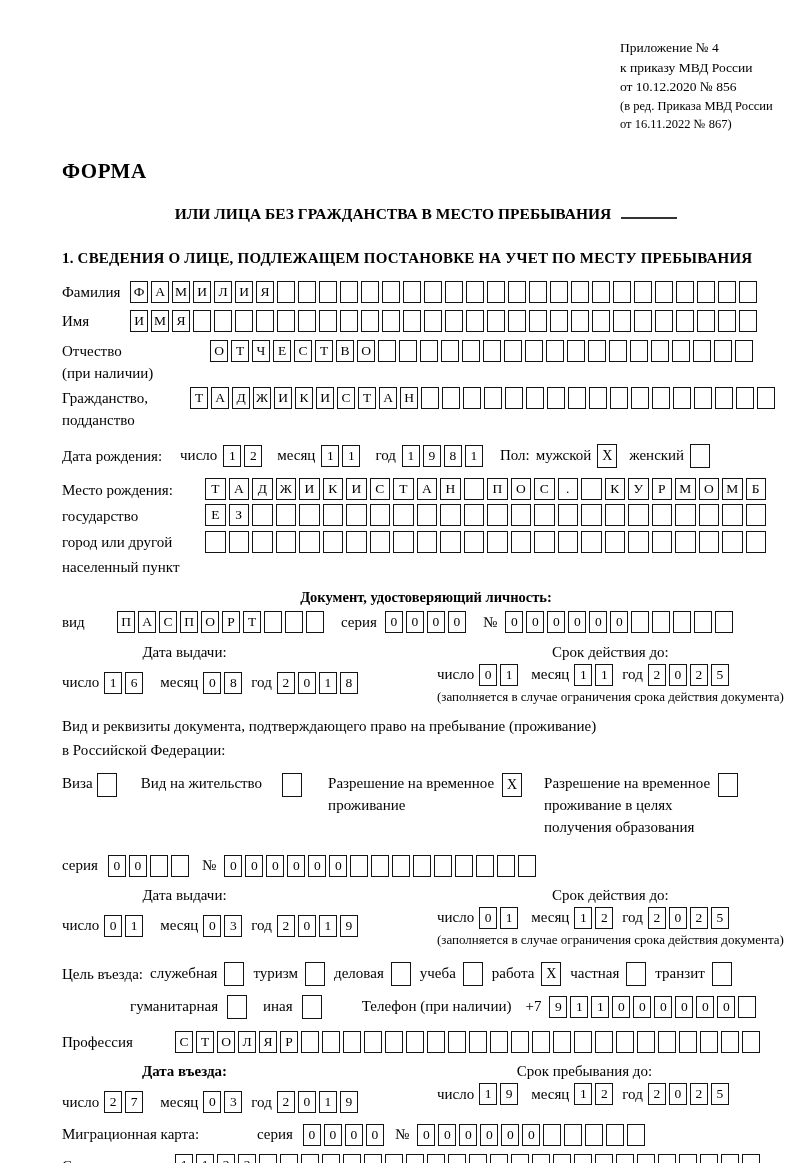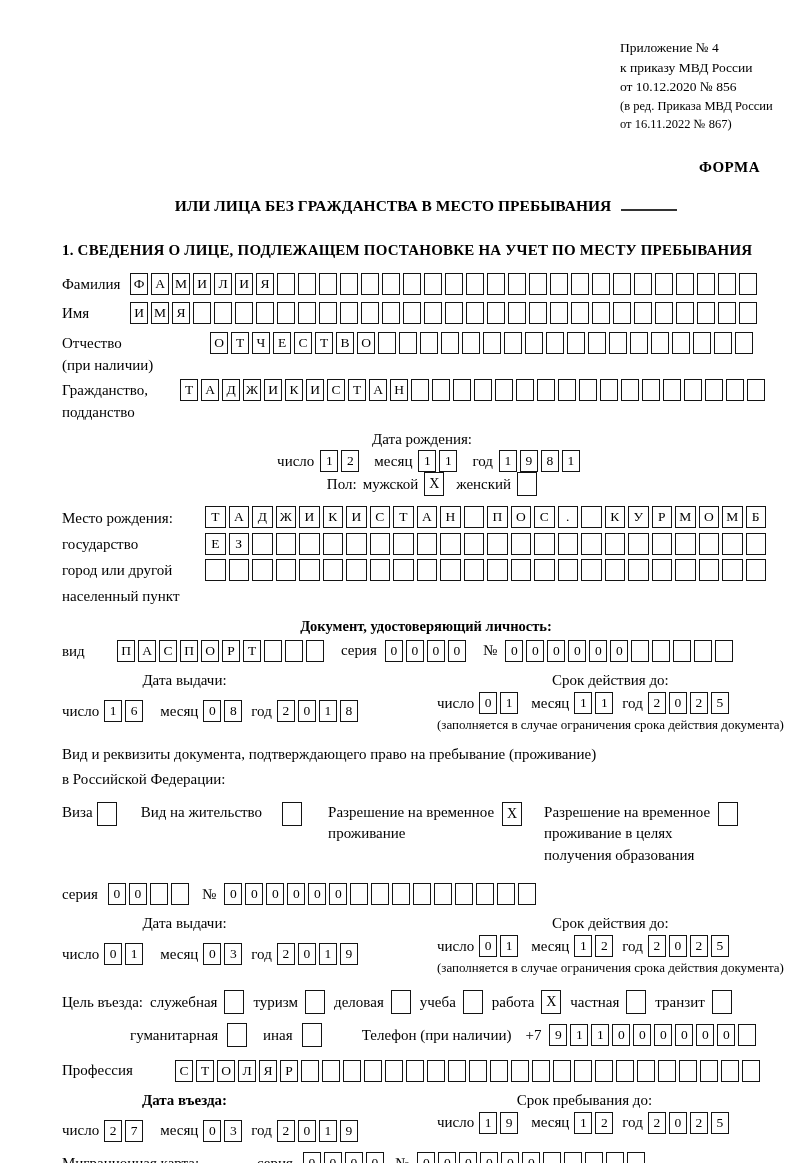--- a/index.html
+++ b/index.html
@@ -9,21 +9,21 @@
     width:800px; height:1163px;
     background:#fff;
     font-family:"Liberation Serif","DejaVu Serif",serif;
     color:#000;
     overflow:hidden;
   }
   .content { padding:38px 10px 0 62px; }
 
   .hdr-block { margin-left:558px; font-size:13.5px; line-height:1.45; }
   .hdr-block .small { font-size:12.5px; }
-  .forma { text-align:right; font-weight:bold; font-size:15px; margin:26px 30px 0 0; letter-spacing:.5px; }
+  .forma { font-weight:bold; font-size:21px; margin:26px 30px 0 0; letter-spacing:.5px; }
 
   .title { text-align:center; font-weight:bold; font-size:15.5px; margin-top:18px; line-height:1.55; }
   .blank-line { display:inline-block; width:56px; border-bottom:2px solid #333; height:12px; margin-left:10px; }
 
   .sec-heading { font-weight:bold; font-size:15px; margin-top:24px; letter-spacing:.2px; }
 
   .row { display:flex; align-items:flex-start; margin-top:7px; }
   .lbl { font-size:15px; line-height:1.5; }
   .boxes { display:flex; flex-wrap:nowrap; }
   .cell {
@@ -36,21 +36,21 @@
   .checkbox {
     display:inline-block; width:20px; height:24px;
     border:1.6px solid #141414; text-align:center;
     line-height:22px; font-size:14px; vertical-align:middle;
   }
 
   .surname-row .lbl, .name-row .lbl { width:68px; }
   .patro-row .lbl { width:148px; }
   .citiz-row .lbl { width:118px; }
 
-  .bd-row { margin-top:4px; align-items:center;flex-direction:column; }
+  .bd-row { margin-top:12px; align-items:center; }
   .bd-row .lbl { margin-right:8px; }
   .dgroup { display:flex; align-items:center; }
   .dgroup .dl { font-size:15px; margin:0 6px 0 10px; }
   .dgroup .boxes { margin-right:2px; }
   .sex { display:flex; align-items:center; margin-left:6px; }
   .sex .sx-lbl { font-size:15px; margin:0 6px; }
 
   .bp-row { margin-top:10px; }
   .bp-row .lbl { width:143px; }
   .bp-boxes .boxes { margin-bottom:4.5px; }
@@ -223,21 +223,21 @@
           <span class="cell"></span>
           <span class="cell"></span>
           <span class="cell"></span>
           <span class="cell"></span>
           <span class="cell"></span>
           <span class="cell"></span>
           <span class="cell"></span>
         </div>
     </div>
 
-    <div class="row citiz-row" style="margin-top:2px;">
+    <div class="row citiz-row" style="margin-top:2px;gap:10px;">
       <div class="lbl">
         <div>Гражданство,</div>
         <div>подданство</div>
       </div>
       <div class="boxes">
           <span class="cell">Т</span>
           <span class="cell">А</span>
           <span class="cell">Д</span>
           <span class="cell">Ж</span>
           <span class="cell">И</span>

